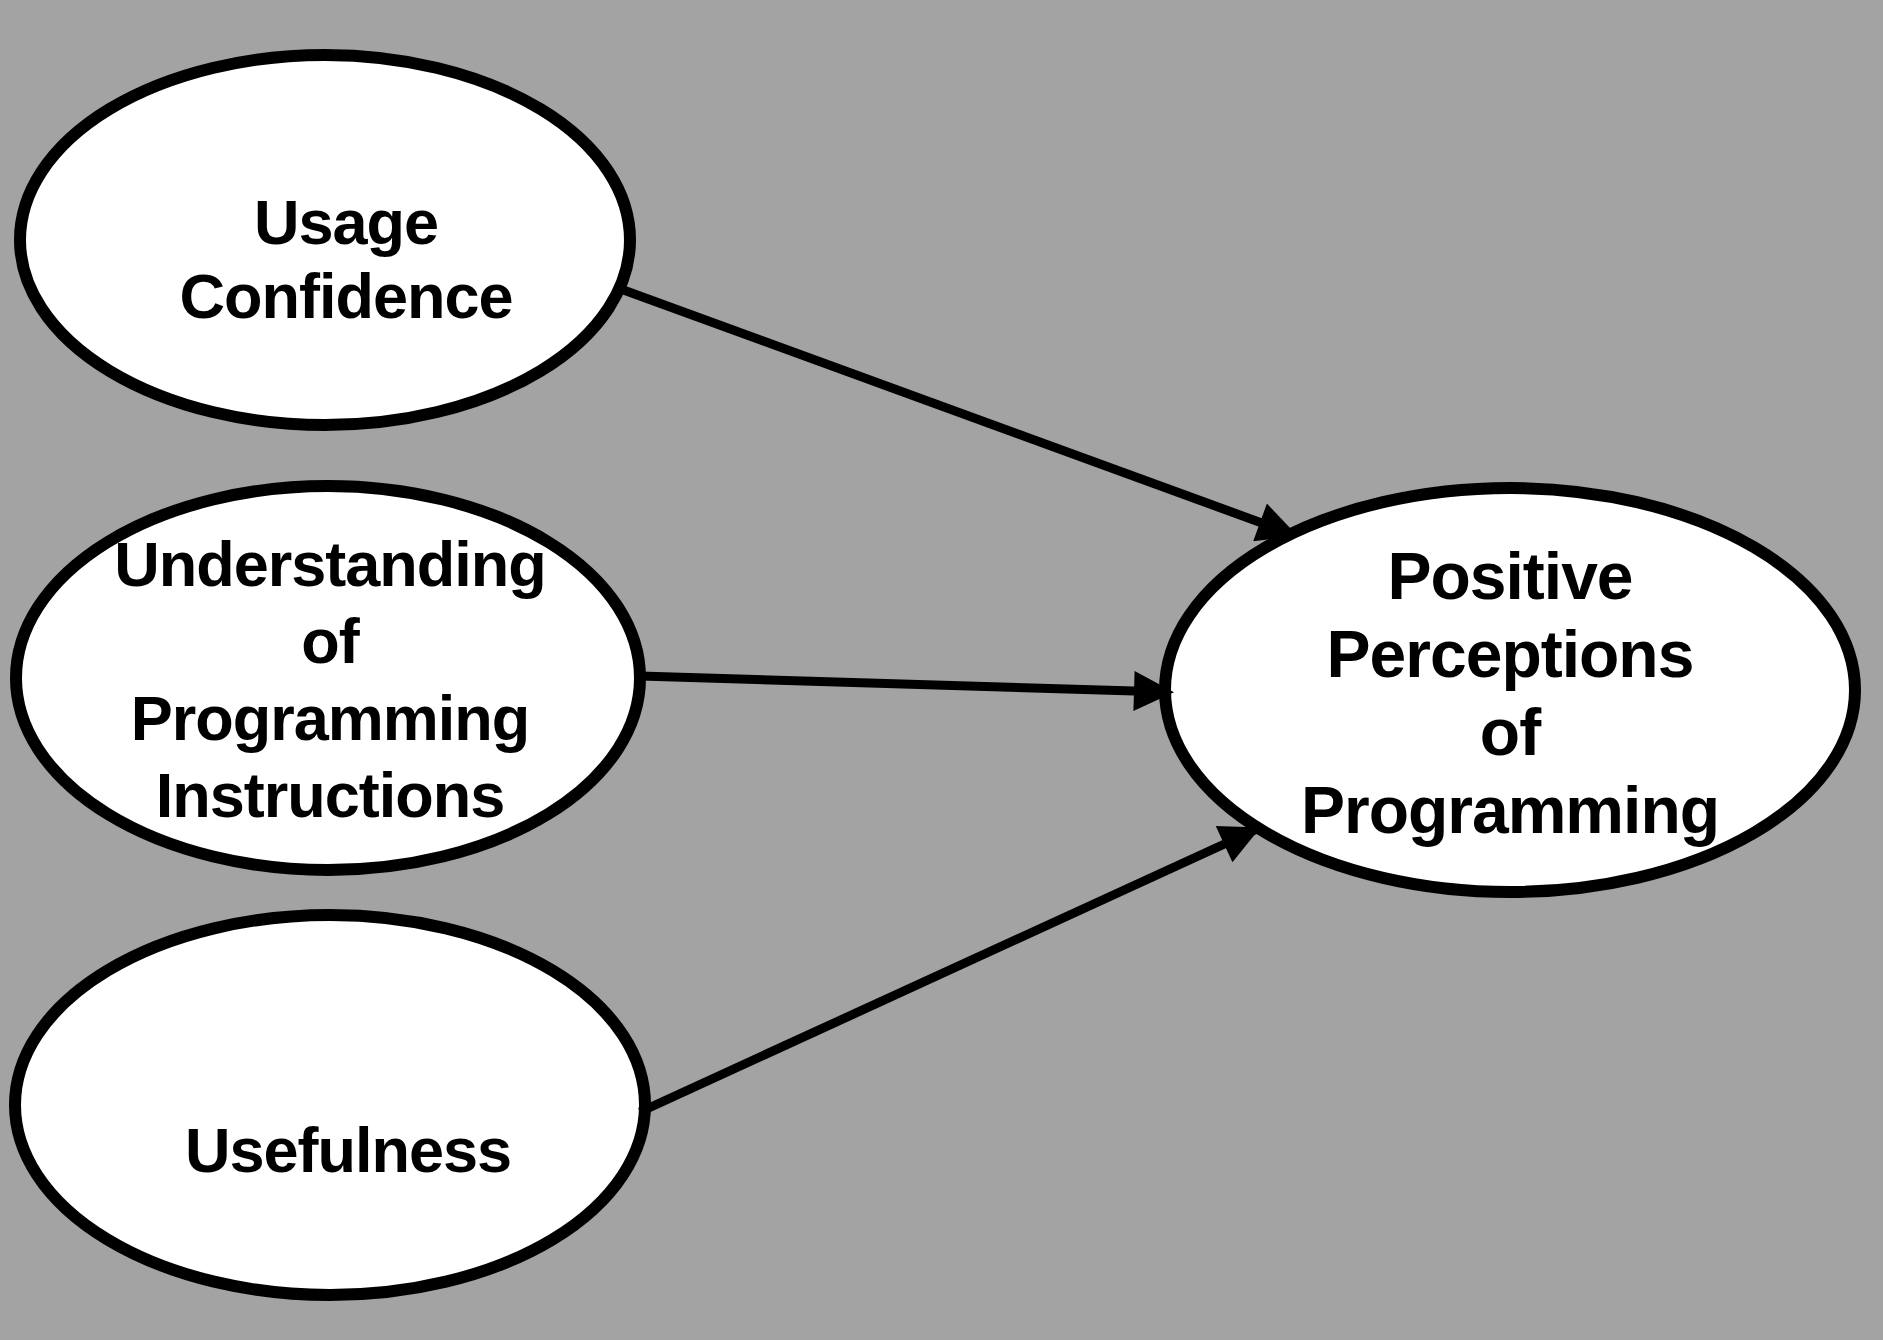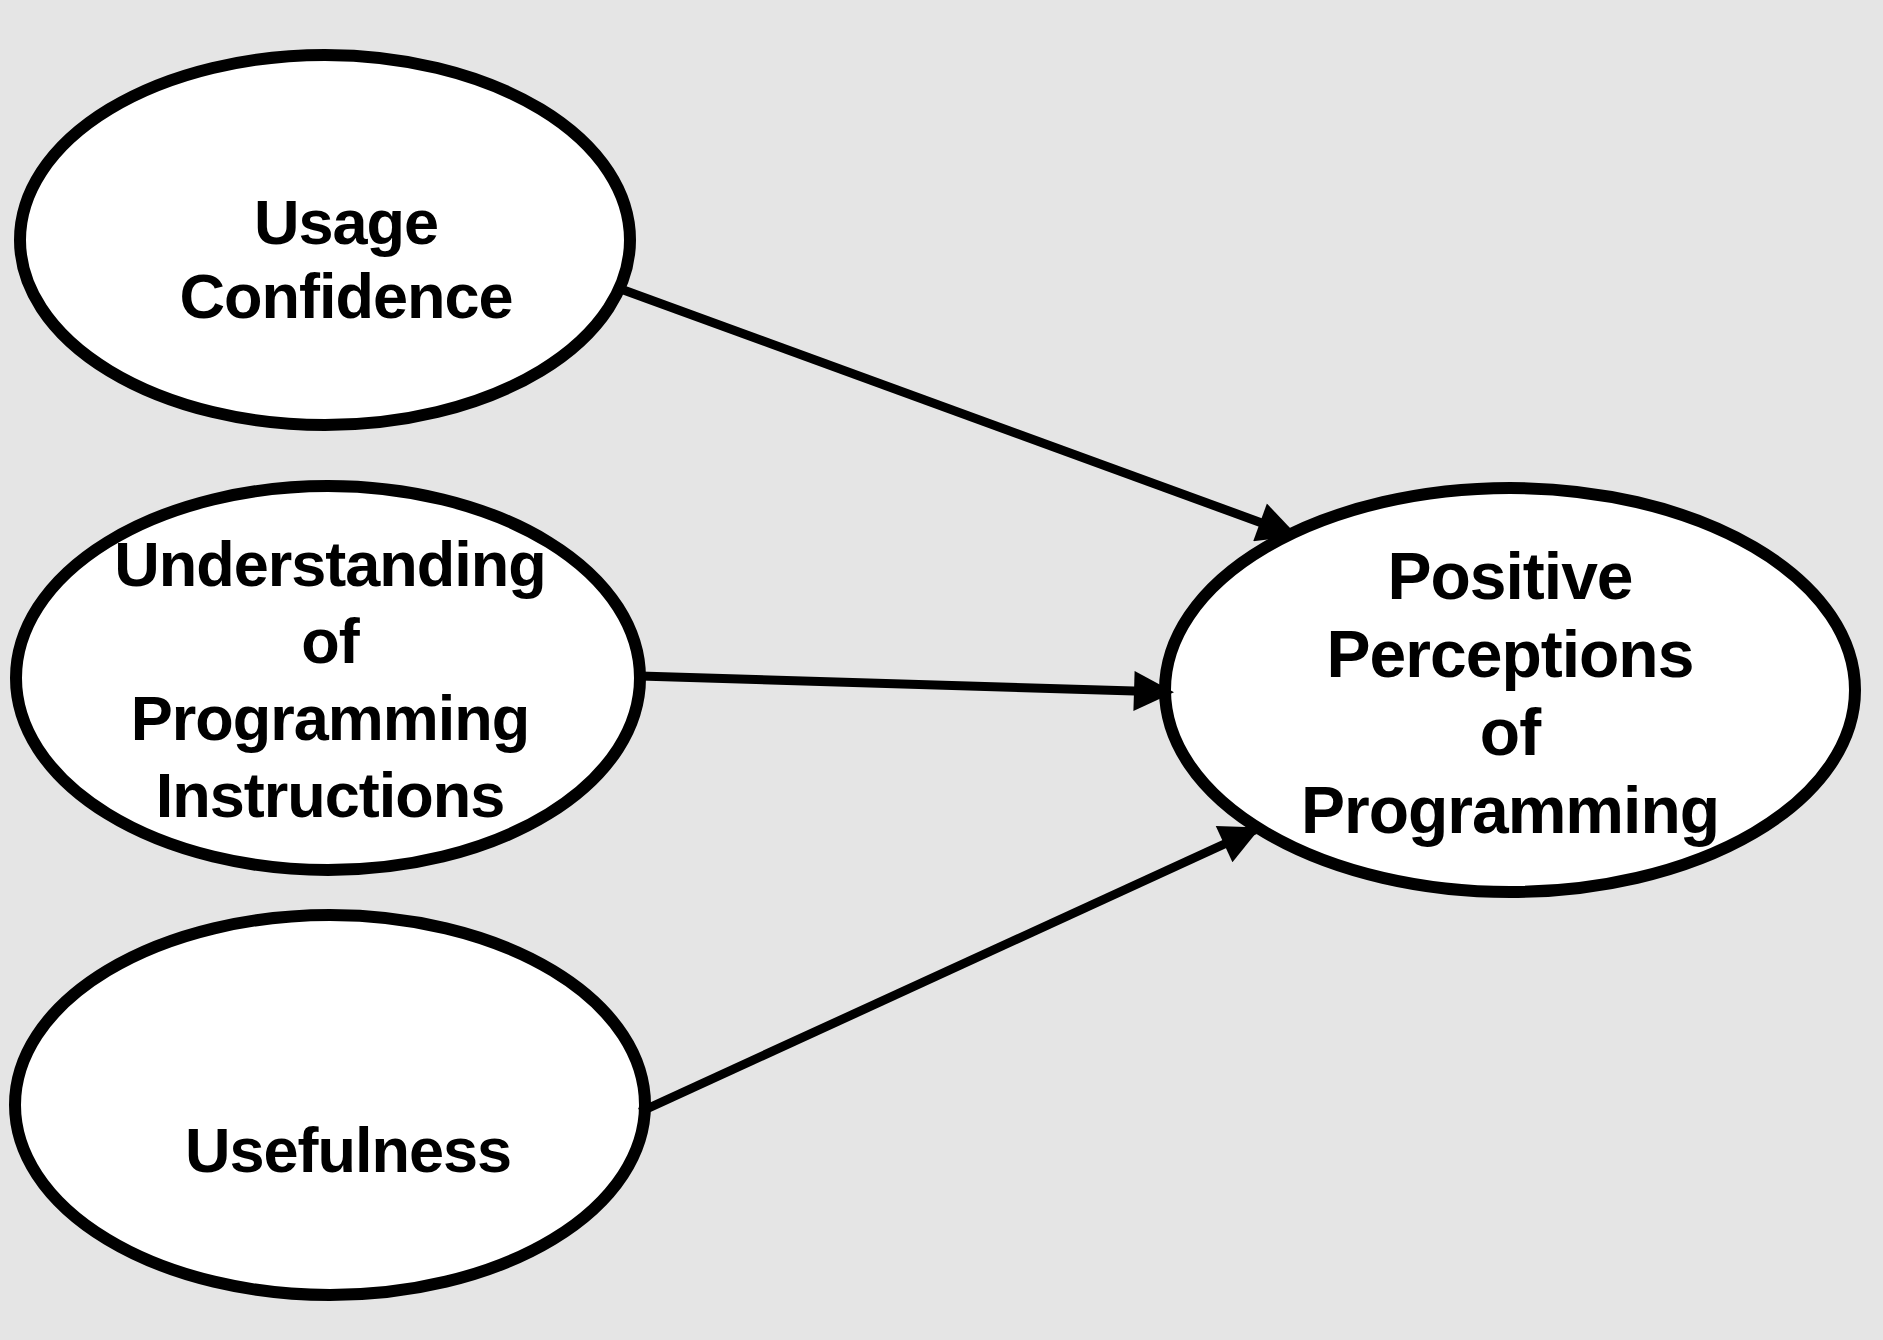--- a/index.html
+++ b/index.html
@@ -3,21 +3,21 @@
 <meta charset="utf-8">
 <style>
   html, body {
     margin: 0;
     padding: 0;
     background: #ffffff;
   }
   .canvas-wrap {
     width: 1883px;
     height: 1340px;
-    background: #e5e5e5;
+    background: #a3a3a3;
     position: relative;
   }
   svg {
     display: block;
   }
   .node-ellipse {
     fill: #ffffff;
     stroke: #000000;
     stroke-width: 12;
   }

